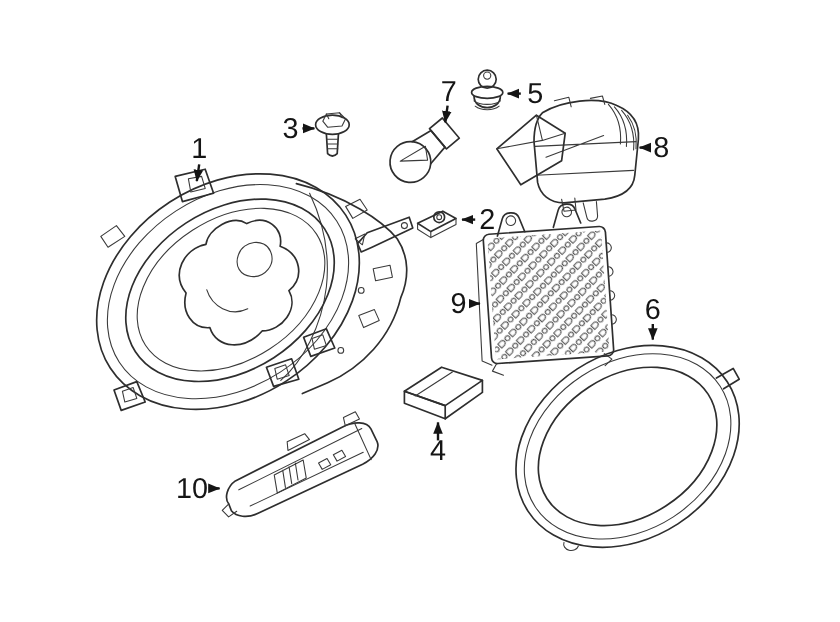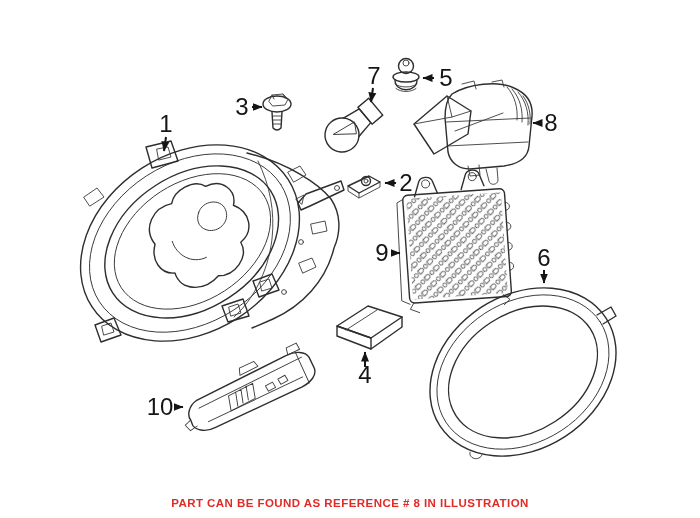--- a/index.html
+++ b/index.html
@@ -179,15 +179,14 @@
   <g>
     <text class="lbl" x="382" y="261" text-anchor="middle">9</text>
     <line class="arrow" x1="391" y1="253" x2="400" y2="253" marker-end="url(#ah)"></line>
   </g>
   <g>
     <text class="lbl" x="160" y="415" text-anchor="middle">10</text>
     <line class="arrow" x1="174" y1="407" x2="183" y2="407" marker-end="url(#ah)"></line>
   </g>
 </svg>
 
-<div class="note">PART CAN BE FOUND AS REFERENCE # 8 IN ILLUSTRATION</div>
 
 </div>
 
 </body></html>

